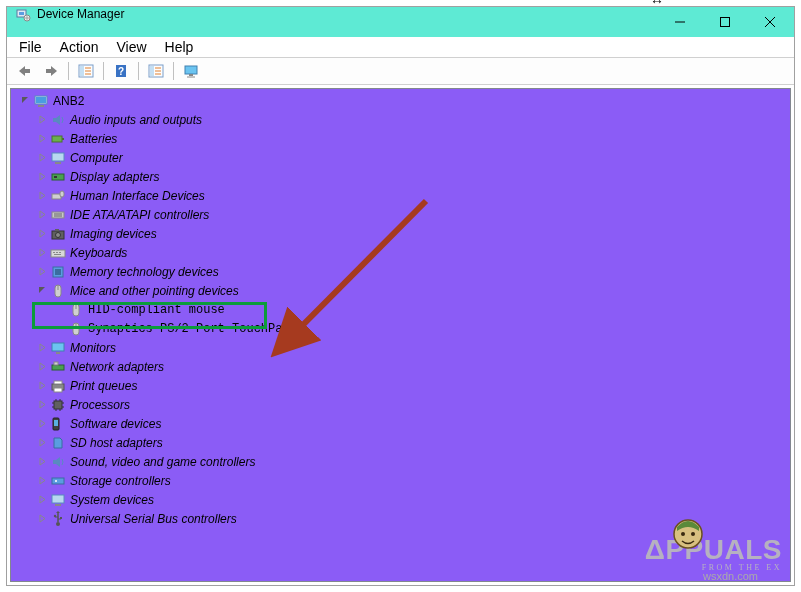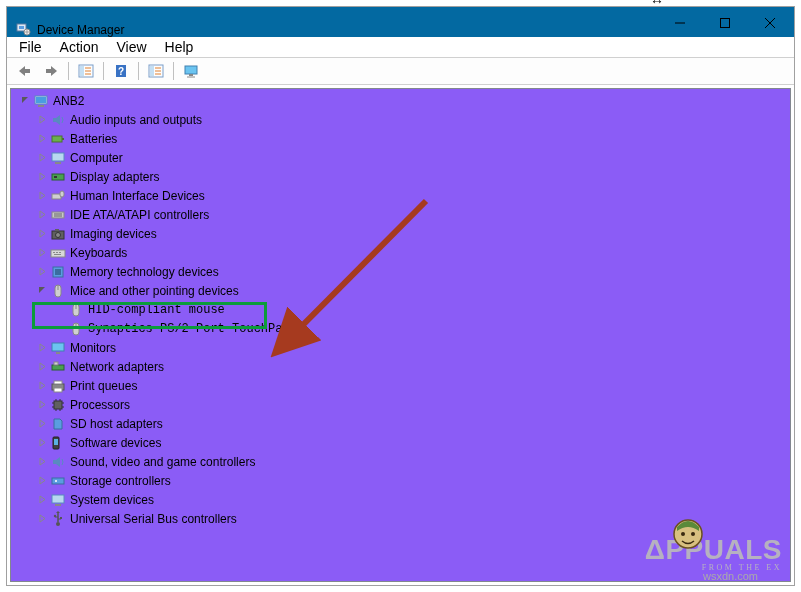--- a/index.html
+++ b/index.html
@@ -19,23 +19,23 @@
       right: 6px;
       bottom: 6px;
       border: 1px solid #a0a0a0;
       background: #fff;
       display: flex;
       flex-direction: column;
     }
     .titlebar {
       height: 30px;
       display: flex;
-      align-items: flex-end;
+      align-items: flex-start;
       padding: 0 2px 0 8px;
-      background: #0369a1;
+      background: #5eead4;
     }
     .titlebar-icon {
       width: 16px;
       height: 16px;
       margin-right: 6px;
       display: flex;
       align-items: center;
       justify-content: center;
     }
     .titlebar-title { flex: 1; font-size: 12px; }
@@ -123,21 +123,21 @@
       width: 16px;
       height: 16px;
       margin-right: 4px;
       display: flex;
       align-items: center;
       justify-content: center;
       flex-shrink: 0;
     }
     .node-label { font-size: 12px; }
     .ind-0 { padding-left: 4px; }
-    .ind-1 { padding-left: 21px; }
+    .ind-1 { padding-left: 21px; font-style: italic; }
     .ind-2 { padding-left: 55px; font-family: Liberation Mono, monospace; }
     .highlight-box {
       position: absolute;
       border: 3px solid #0c9c3a;
       pointer-events: none;
       z-index: 10;
     }
     .arrow-overlay {
       position: absolute;
       pointer-events: none;
@@ -540,39 +540,39 @@
     </div>
 
     <div class="tree-row ind-1">
       <span class="expander">
           <svg width="9" height="9">
             <path d="M2 1 L7 4.5 L2 8 Z" fill="none" stroke="#888"></path>
           </svg>
         </span>
       <span class="node-icon">
           <svg width="16" height="16">
-            <path d="M4 3 L10 3 L12 5 L12 13 L4 13 Z" fill="#5a9de0" stroke="#3a6da0"></path>
-          </svg>
-        </span>
-      <span class="node-label">SD host adapters</span>
-    </div>
-
-    <div class="tree-row ind-1">
-      <span class="expander">
-          <svg width="9" height="9">
-            <path d="M2 1 L7 4.5 L2 8 Z" fill="none" stroke="#888"></path>
-          </svg>
-        </span>
-      <span class="node-icon">
-          <svg width="16" height="16">
             <rect x="3" y="2" width="6" height="12" rx="1" fill="#404040" stroke="#222"></rect>
             <rect x="4" y="4" width="4" height="6" fill="#5ab0e0"></rect>
           </svg>
         </span>
       <span class="node-label">Software devices</span>
+    </div>
+
+    <div class="tree-row ind-1">
+      <span class="expander">
+          <svg width="9" height="9">
+            <path d="M2 1 L7 4.5 L2 8 Z" fill="none" stroke="#888"></path>
+          </svg>
+        </span>
+      <span class="node-icon">
+          <svg width="16" height="16">
+            <path d="M4 3 L10 3 L12 5 L12 13 L4 13 Z" fill="#5a9de0" stroke="#3a6da0"></path>
+          </svg>
+        </span>
+      <span class="node-label">SD host adapters</span>
     </div>
 
     <div class="tree-row ind-1">
       <span class="expander">
           <svg width="9" height="9">
             <path d="M2 1 L7 4.5 L2 8 Z" fill="none" stroke="#888"></path>
           </svg>
         </span>
       <span class="node-icon">
           <svg width="16" height="16">

